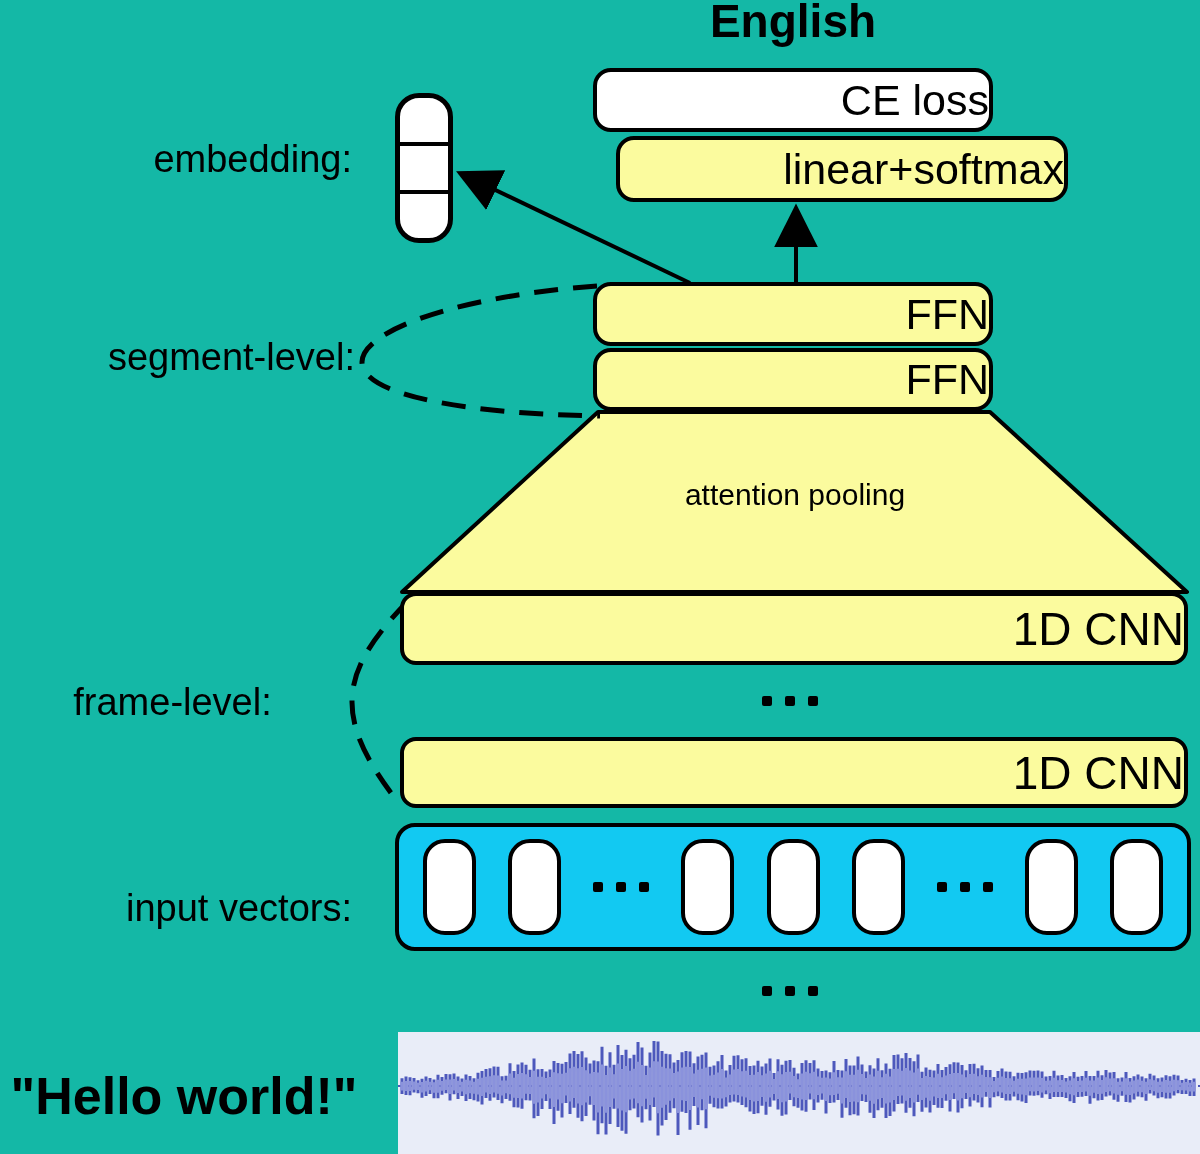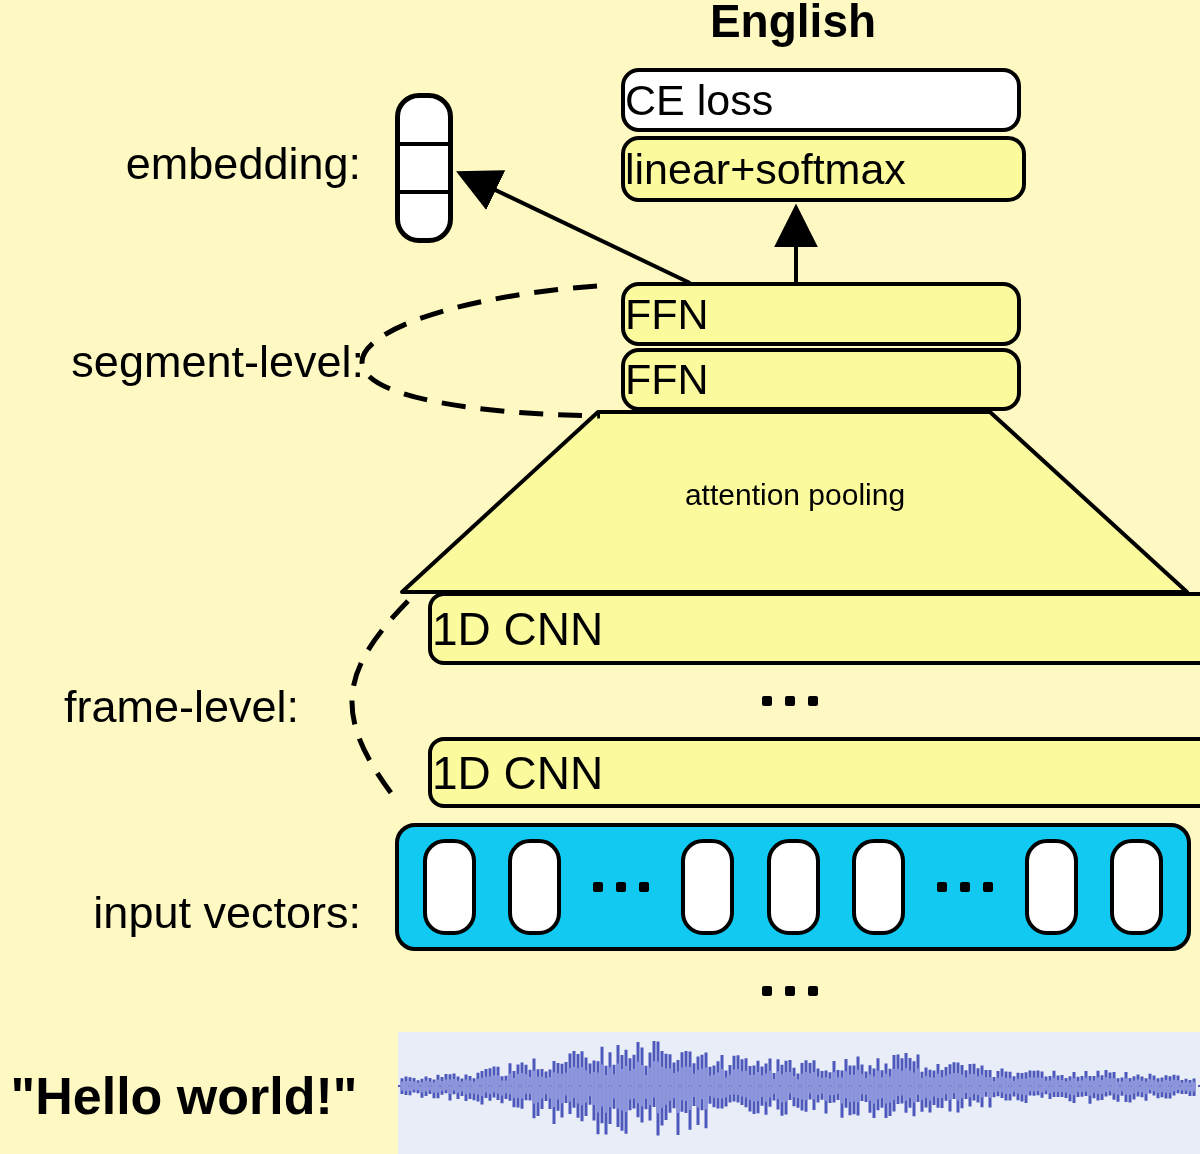--- a/index.html
+++ b/index.html
@@ -5,37 +5,37 @@
   :root{
     --block-yellow:#FBFB9E;
     --input-cyan:#12C9F2;
     --outline:#000000;
     --waveform-bg:#E9EDF8;
     --waveform-dark:#4D58BC;
     --waveform-light:#8A92DC;
   }
   html,body{margin:0;padding:0;background:#fff;}
   .canvas{
-    position:relative;width:1200px;height:1154px;background:#fef9c3;overflow:hidden;
+    position:relative;width:1200px;height:1154px;background:#14b8a6;overflow:hidden;
     font-family:"Liberation Sans","DejaVu Sans",sans-serif;color:#000;
   }
   svg.overlay{position:absolute;left:0;top:0;width:1200px;height:1154px;z-index:0;}
   .box{
     position:absolute;box-sizing:border-box;z-index:2;
     border:4px solid var(--outline);border-radius:18px;background:#fff;
-    display:flex;align-items:center;justify-content:flex-start;
-    font-size:43px;line-height:1;margin-left:28px;
+    display:flex;align-items:center;justify-content:flex-end;
+    font-size:43px;line-height:1;
   }
   .yellow{background:var(--block-yellow);}
   .title{
     position:absolute;left:593px;top:-6px;width:400px;text-align:center;
     font-size:46px;font-weight:700;z-index:2;
   }
   .side-label{
-    position:absolute;left:9px;z-index:2;text-align:right;font-size:45px;line-height:1.2;
+    position:absolute;left:0;z-index:2;text-align:right;font-size:38px;line-height:1.2;
   }
   .pool-label{
     position:absolute;left:402px;top:478px;width:786px;text-align:center;
     font-size:30px;z-index:2;
   }
   .emb{
     position:absolute;left:395px;top:93px;width:58px;height:150px;z-index:2;
     border:5px solid var(--outline);border-radius:24px;box-sizing:border-box;
     background:#fff;display:flex;flex-direction:column;overflow:hidden;
   }
@@ -81,21 +81,21 @@
     <line x1="690" y1="283" x2="462" y2="174" stroke="#000" stroke-width="4" marker-end="url(#arrow)"></line>
 
     <line x1="796" y1="282" x2="796" y2="210" stroke="#000" stroke-width="4" marker-end="url(#arrow)"></line>
   </svg>
 
   <div class="title">English</div>
 
   <div class="box" style="left:593px;top:68px;width:400px;height:64px;">
     <span>CE loss</span>
   </div>
-  <div class="box yellow" style="left:593px;top:136px;width:405px;height:66px;">
+  <div class="box yellow" style="left:616px;top:136px;width:452px;height:66px;">
     <span>linear+softmax</span>
   </div>
 
   <div class="emb">
     <i></i>
     <i></i>
     <i></i>
   </div>
 
   <div class="side-label" style="top:137px;width:352px;">embedding:</div>

